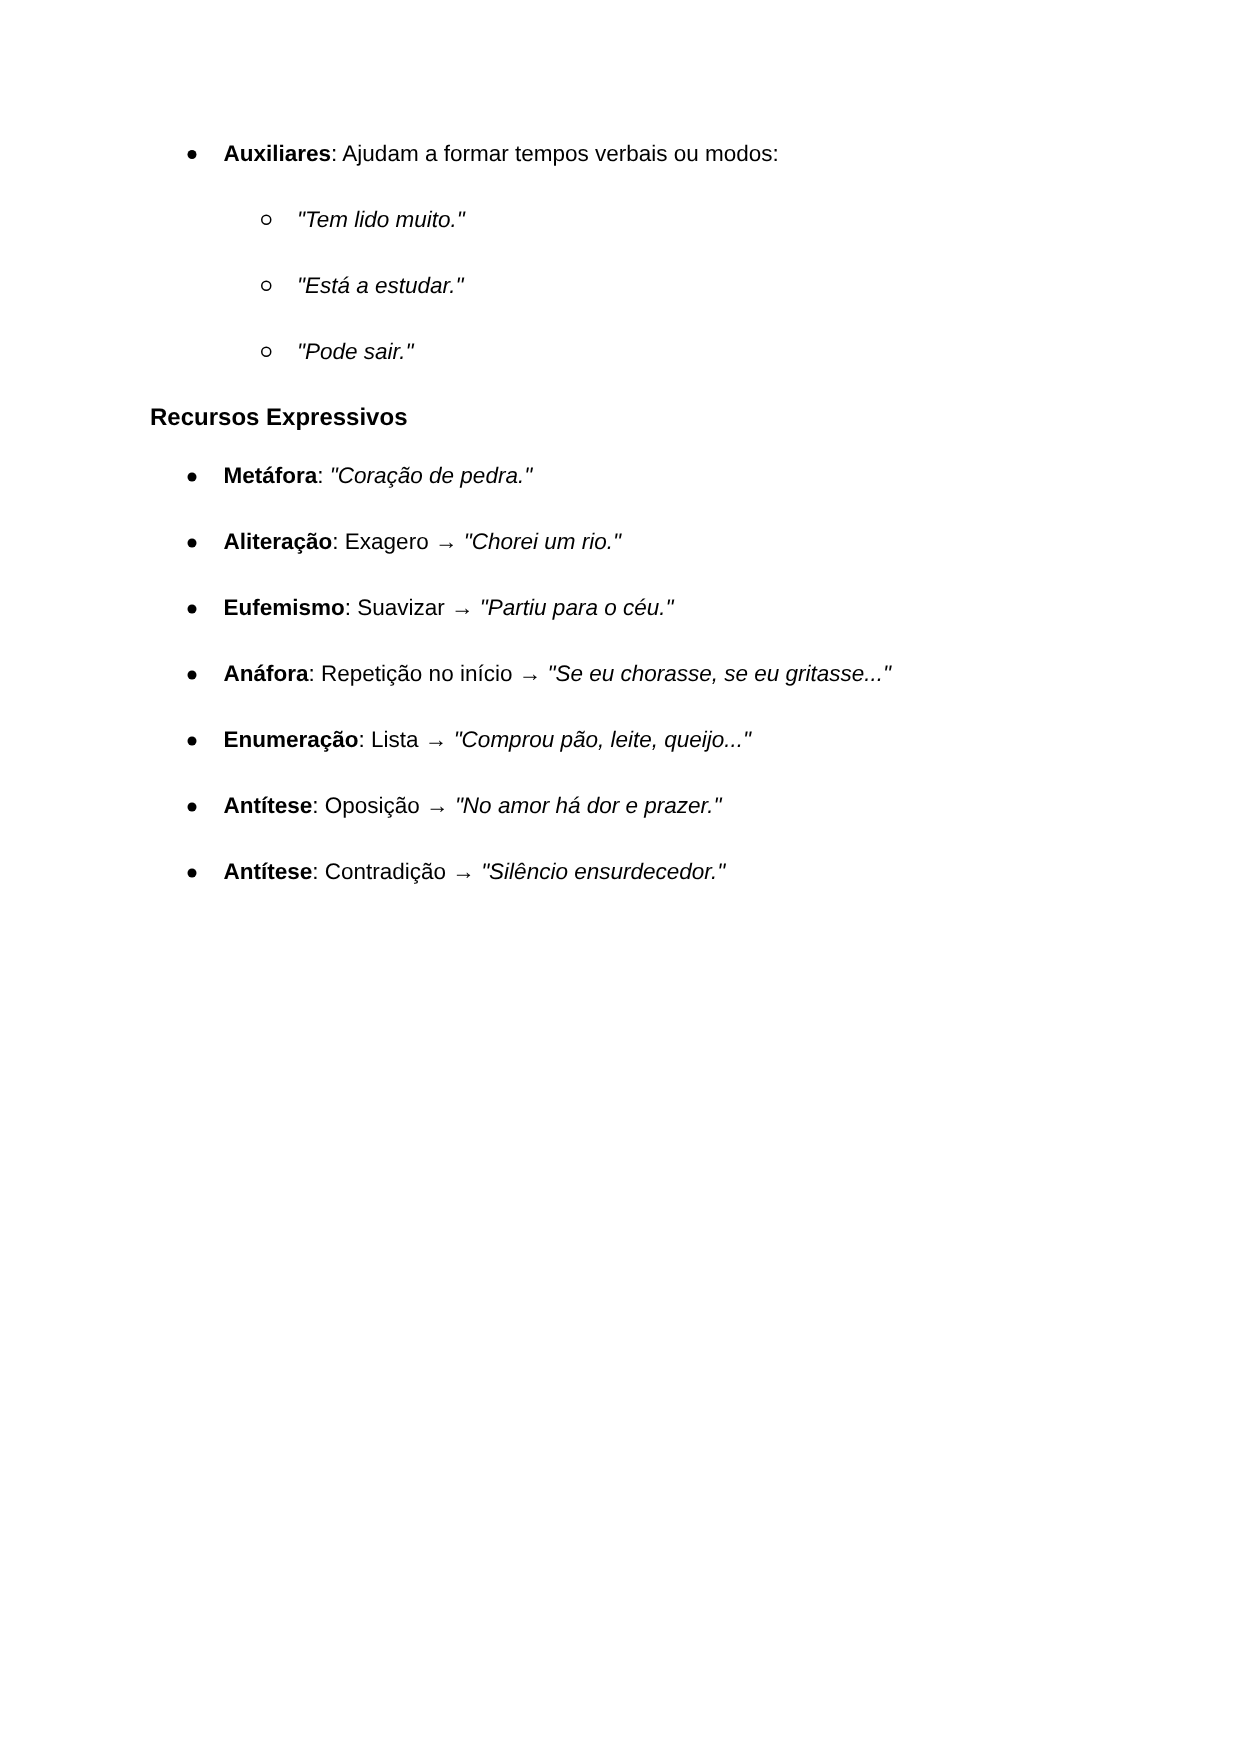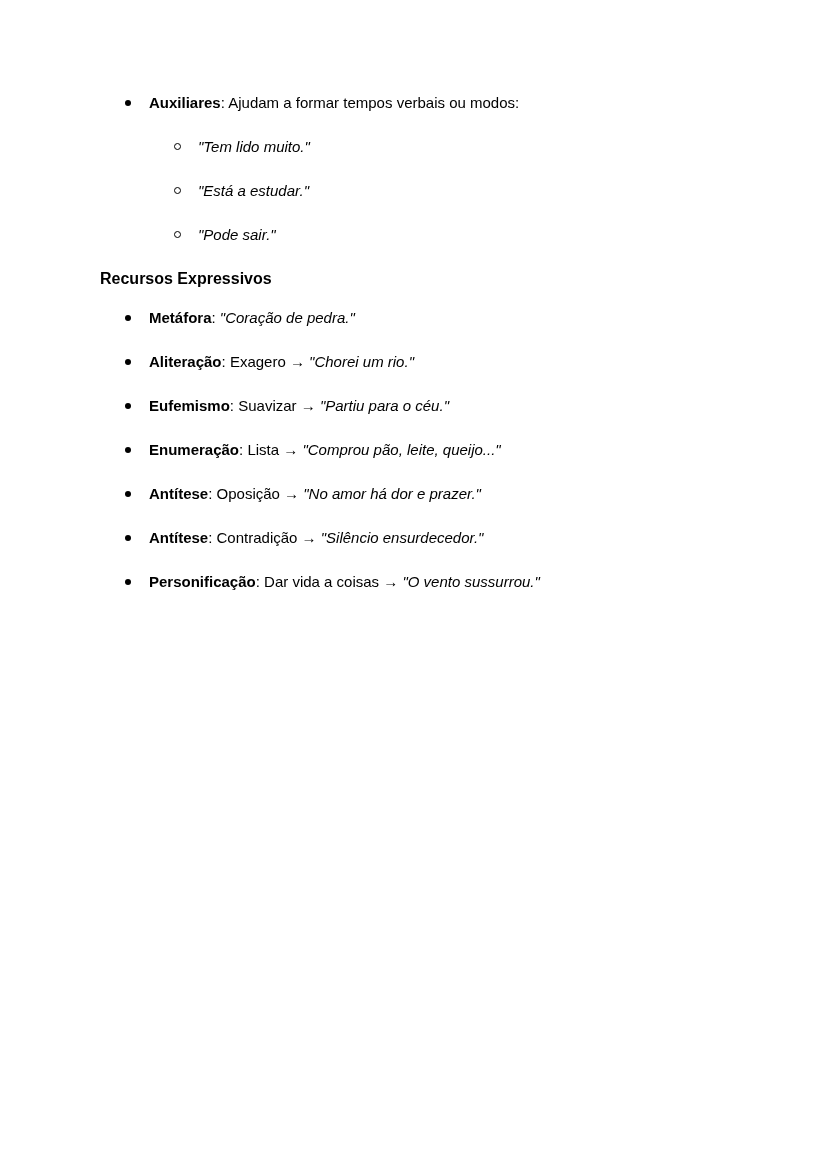--- a/index.html
+++ b/index.html
@@ -100,29 +100,29 @@
     <li class="doc-li">
       <span class="marker disc"></span>
       <span class="b">Aliteração</span><span>: </span><span>Exagero → </span><span class="q">"Chorei um rio."</span>
     </li>
     <li class="doc-li">
       <span class="marker disc"></span>
       <span class="b">Eufemismo</span><span>: </span><span>Suavizar → </span><span class="q">"Partiu para o céu."</span>
     </li>
     <li class="doc-li">
       <span class="marker disc"></span>
+      <span class="b">Anáfora</span><span>: </span><span>Repetição no início → </span><span class="q">"Se eu chorasse, se eu gritasse..."</span>
+    </li>
+    <li class="doc-li">
+      <span class="marker disc"></span>
       <span class="b">Enumeração</span><span>: </span><span>Lista → </span><span class="q">"Comprou pão, leite, queijo..."</span>
     </li>
     <li class="doc-li">
       <span class="marker disc"></span>
       <span class="b">Antítese</span><span>: </span><span>Oposição → </span><span class="q">"No amor há dor e prazer."</span>
     </li>
     <li class="doc-li">
       <span class="marker disc"></span>
       <span class="b">Antítese</span><span>: </span><span>Contradição → </span><span class="q">"Silêncio ensurdecedor."</span>
     </li>
-    <li class="doc-li">
-      <span class="marker disc"></span>
-      <span class="b">Personificação</span><span>: </span><span>Dar vida a coisas → </span><span class="q">"O vento sussurrou."</span>
-    </li>
   </ul>
 
 </div>
 
 </body></html>

